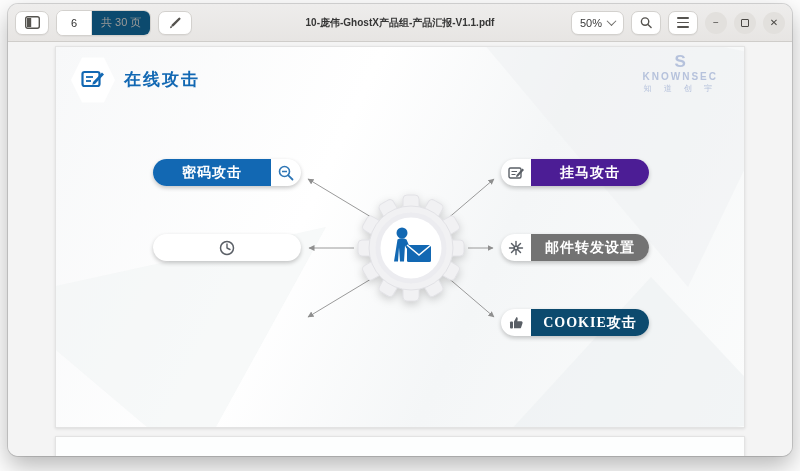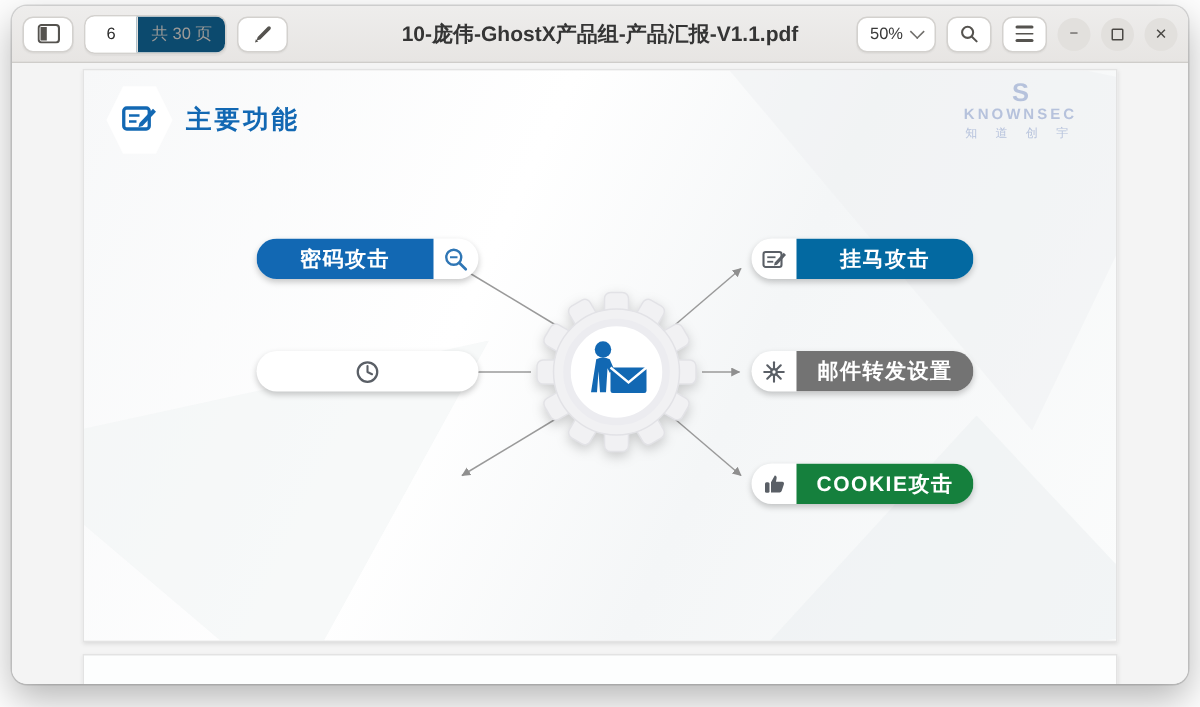--- a/index.html
+++ b/index.html
@@ -14,21 +14,21 @@
     border-bottom:1px solid #cfcdca; display:flex; align-items:center; padding:0 7px; gap:7px; }
   .hbtn { height:24px; background:#fff; border:1px solid #d3d1ce; border-radius:7px;
     display:flex; align-items:center; justify-content:center; padding:0 8px;
     font-size:11px; color:#3a3a3a; box-shadow:0 1px 1px rgba(0,0,0,.04); }
   .page-group { display:flex; height:26px; border:1px solid #d3d1ce; border-radius:7px;
     overflow:hidden; background:#fff; box-shadow:0 1px 1px rgba(0,0,0,.04); }
   .page-num { width:34px; display:flex; align-items:center; justify-content:center;
     font-size:11px; color:#2e2e2e; background:#fff; }
   .page-total { display:flex; align-items:center; padding:0 9px; font-size:11px;
     color:#9d9b98; border-left:1px solid #e2e0dd; background:#0c4a6e; }
-  .doc-title { position:absolute; left:0; right:0; text-align:center; font-size:14px;
+  .doc-title { position:absolute; left:0; right:0; text-align:center; font-size:10px;
     font-weight:bold; color:#353535; pointer-events:none; }
   .header-right { margin-left:auto; display:flex; align-items:center; gap:7px; z-index:2; }
   .zoom-btn { gap:6px; }
   .chev { width:7px; height:7px; border-right:1.5px solid #6f6d6a; border-bottom:1.5px solid #6f6d6a;
     transform:rotate(45deg) translate(-1px,-1px); }
   .burger { width:13px; display:flex; flex-direction:column; gap:3px; }
   .burger i { height:1.5px; background:#55534f; border-radius:1px; }
   .winctl { width:22px; height:22px; border-radius:50%; background:#e2e0dd;
     display:flex; align-items:center; justify-content:center; font-size:10px; color:#4a4845;
     border:none; }
@@ -66,21 +66,21 @@
   .wm-cn { font-size:8px; letter-spacing:5px; line-height:11px; }
 
   
   .pill { position:absolute; width:148px; height:27px; border-radius:14px; background:#fff;
     display:flex; overflow:hidden; box-shadow:0 2px 4px rgba(0,0,0,.22); }
   .pill .blue { width:118px; color:#fff; display:flex; align-items:center; justify-content:center;
     font-size:14px; font-weight:bold; letter-spacing:1px; white-space:nowrap; }
   .pill .cap { flex:1; display:flex; align-items:center; justify-content:center; }
   .pill.right .blue { order:2; }
   .pill.right .cap { order:1; }
-  .Lx { left:115px; } .Rx { left:445px; }
+  .Lx { left:97px; } .Rx { left:445px; }
   .row1 { top:112px; } .row2 { top:187px; } .row3 { top:262px; }
 
   
   .gear-wrap { position:absolute; left:300px; top:146px; width:110px; height:110px;
     filter:drop-shadow(0 3px 4px rgba(0,0,0,.18)); }
 
   .arrows { position:absolute; left:0; top:0; width:690px; height:382px; pointer-events:none; }
 </style>
 </head>
 <body>
@@ -144,21 +144,21 @@
       <div class="poly p4"></div>
 
       <div class="badge">
         <svg width="24" height="22" viewBox="0 0 24 22">
           <rect x="1.5" y="3" width="17" height="14" rx="2" fill="none" stroke="#1268b3" stroke-width="2.2"></rect>
           <line x1="5" y1="8" x2="12" y2="8" stroke="#1268b3" stroke-width="1.8"></line>
           <line x1="5" y1="12" x2="10" y2="12" stroke="#1268b3" stroke-width="1.8"></line>
           <path d="M12 13 L21 3.5 L23 5.5 L14 15 L11.3 15.8 Z" fill="#1268b3"></path>
         </svg>
       </div>
-      <div class="slide-title" style="color:#1268b3;">主要功能</div>
+      <div class="slide-title" style="color:#1268b3;">在线攻击</div>
 
       <div class="watermark">
         <div class="wm-mark">S</div>
         <div class="wm-brand">KNOWNSEC</div>
         <div class="wm-cn">知 道 创 宇</div>
       </div>
 
       <svg class="arrows" viewBox="0 0 690 382">
         <defs>
           <marker id="ah" markerWidth="8" markerHeight="8" refX="5.5" refY="3" orient="auto">
@@ -219,21 +219,21 @@
         <div class="cap">
           <svg width="16" height="16" viewBox="0 0 16 16">
             <circle cx="8" cy="8" r="6.5" fill="none" stroke="#5a5f66" stroke-width="1.5"></circle>
             <path d="M8 8 L8 4 M8 8 L11 9.5" stroke="#5a5f66" stroke-width="1.4" stroke-linecap="round"></path>
           </svg>
         </div>
       </div>
 
 
       <div class="pill right Rx row1">
-        <div class="blue" style="background:#0369a1;">挂马攻击</div>
+        <div class="blue" style="background:#4c1d95;">挂马攻击</div>
         <div class="cap">
           <svg width="16" height="14" viewBox="0 0 16 14">
             <rect x="1" y="2" width="12" height="10" rx="1.5" fill="none" stroke="#5a5f66" stroke-width="1.4"></rect>
             <line x1="3.5" y1="5.5" x2="9" y2="5.5" stroke="#5a5f66" stroke-width="1.2"></line>
             <line x1="3.5" y1="8.5" x2="7.5" y2="8.5" stroke="#5a5f66" stroke-width="1.2"></line>
             <path d="M8.5 9 L14.5 2.5 L16 4 L10 10.5 L8 11 Z" fill="#5a5f66"></path>
           </svg>
         </div>
       </div>
 
@@ -247,21 +247,21 @@
               <line x1="3.5" y1="3.5" x2="12.5" y2="12.5"></line>
               <line x1="12.5" y1="3.5" x2="3.5" y2="12.5"></line>
             </g>
             <circle cx="8" cy="8" r="2.6" fill="#5a5f66"></circle>
             <circle cx="8" cy="8" r="1.1" fill="#ffffff"></circle>
           </svg>
         </div>
       </div>
 
       <div class="pill right Rx row3">
-        <div class="blue" style="background:#15803d;">COOKIE攻击</div>
+        <div class="blue" style="background:#0c4a6e;font-family:Liberation Serif, serif;">COOKIE攻击</div>
         <div class="cap">
           <svg width="16" height="15" viewBox="0 0 16 15">
             <path d="M6 6.5 L8.5 2 q1.6 .2 1.2 2.2 l-.4 2 h4.2 q1.6 .3 1 2 l-1.4 4.2 q-.3 .9 -1.3 .9 H6 Z" fill="#5a5f66"></path>
             <rect x="2" y="6.5" width="3" height="7" rx="1" fill="#5a5f66"></rect>
           </svg>
         </div>
       </div>
 
     </div>
 

